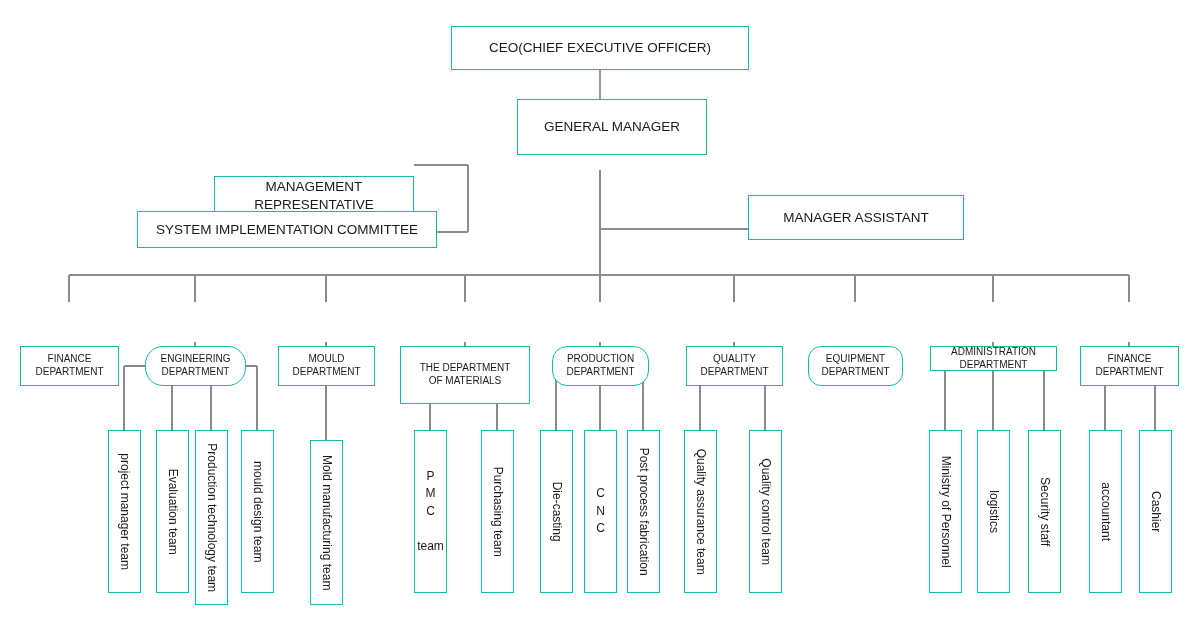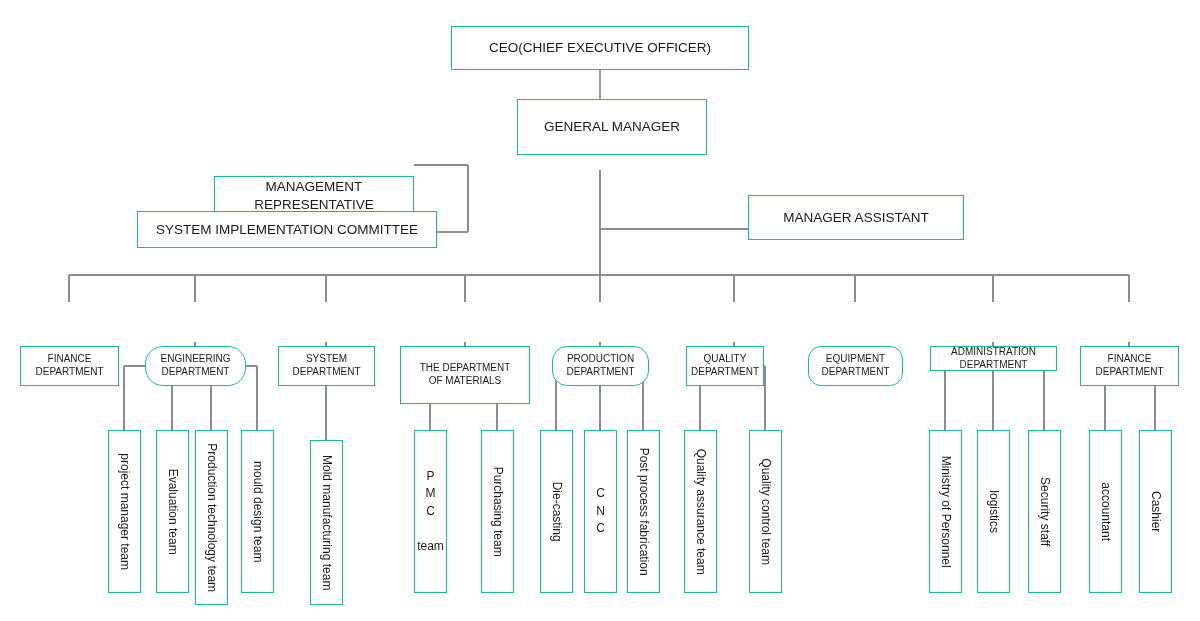--- a/index.html
+++ b/index.html
@@ -158,30 +158,30 @@
   <div class="node h" style="left:137px; top:211px; width:300px; height:37px;">SYSTEM IMPLEMENTATION COMMITTEE</div>
 
   <div class="node h" style="left:748px; top:195px; width:216px; height:45px;">MANAGER ASSISTANT</div>
 
   <div class="node dept" style="left:20px; top:302px; width:99px; height:40px;">FINANCE
 DEPARTMENT</div>
 
   <div class="node dept" style="left:145px; top:302px; width:101px; height:40px;border-radius:18px;">ENGINEERING
 DEPARTMENT</div>
 
-  <div class="node dept" style="left:278px; top:302px; width:97px; height:40px;">SYSTEM
+  <div class="node dept" style="left:278px; top:302px; width:97px; height:40px;">MOULD
 DEPARTMENT</div>
 
   <div class="node dept" style="left:400px; top:302px; width:130px; height:58px;">THE DEPARTMENT
 OF MATERIALS</div>
 
   <div class="node dept" style="left:552px; top:302px; width:97px; height:40px;border-radius:15px;">PRODUCTION
 DEPARTMENT</div>
 
-  <div class="node dept" style="left:686px; top:302px; width:78px; height:40px;">QUALITY
+  <div class="node dept" style="left:686px; top:302px; width:97px; height:40px;">QUALITY
 DEPARTMENT</div>
 
   <div class="node dept" style="left:808px; top:302px; width:95px; height:40px;border-radius:13px;">EQUIPMENT
 DEPARTMENT</div>
 
   <div class="node dept" style="left:930px; top:302px; width:127px; height:25px;">ADMINISTRATION
 DEPARTMENT</div>
 
   <div class="node dept" style="left:1080px; top:302px; width:99px; height:40px;">FINANCE
 DEPARTMENT</div>

